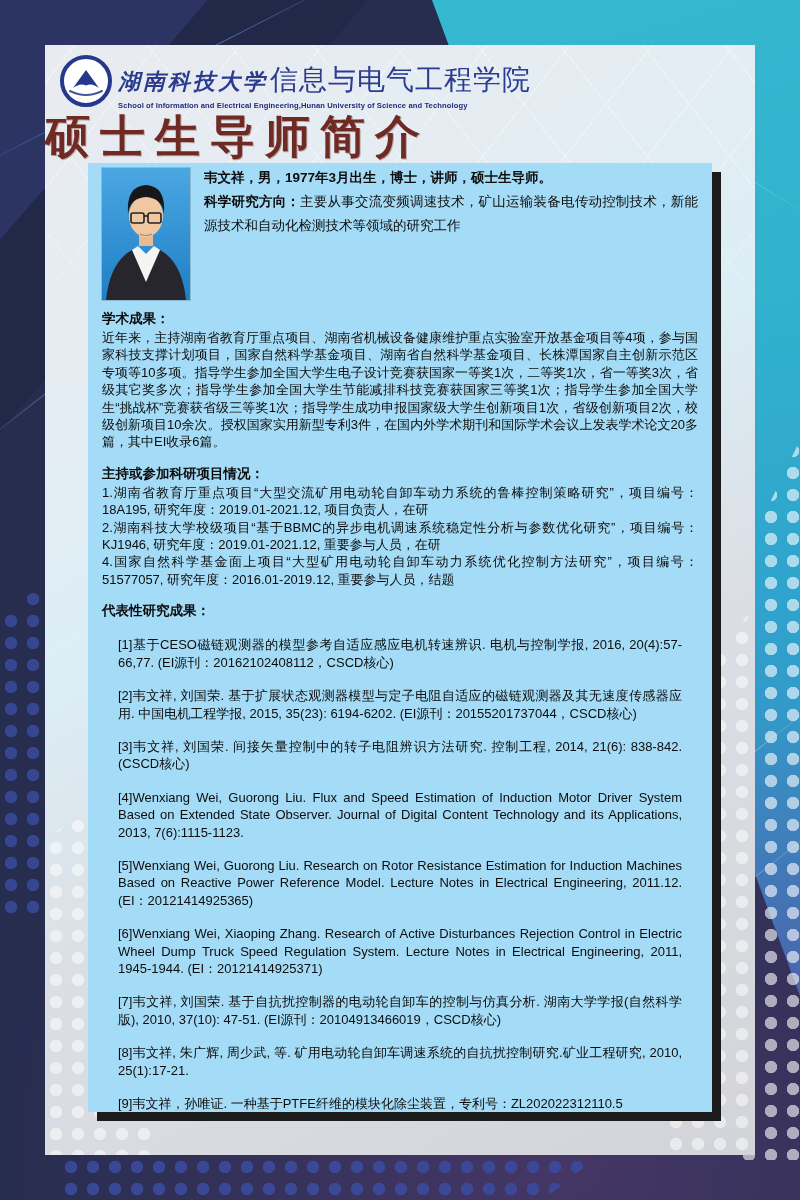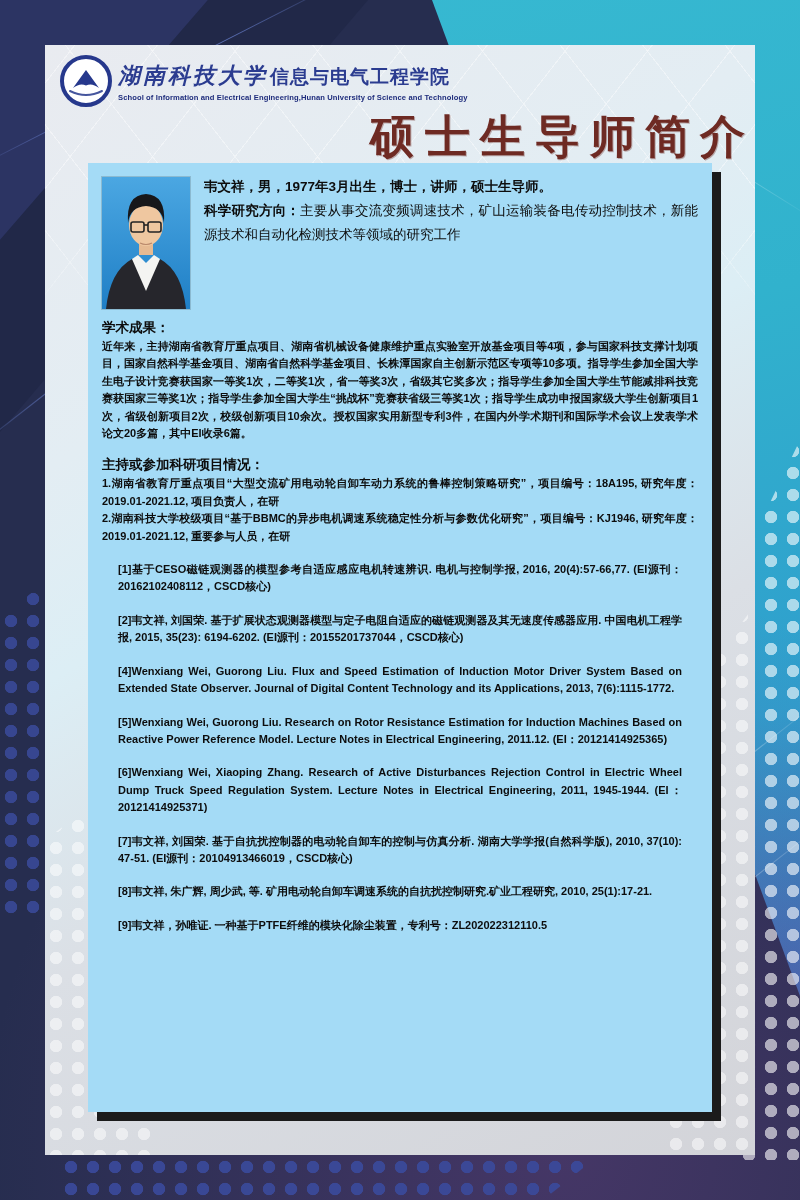--- a/index.html
+++ b/index.html
@@ -33,40 +33,40 @@
   .panel-dots{position:absolute;background-image:radial-gradient(circle,rgba(255,255,255,.5) 38%,transparent 42%);background-size:22px 22px;}
   .pd-left{left:0;top:660px;width:110px;height:450px;clip-path:polygon(0 30%,100% 12%,100% 100%,0 100%);}
   .pd-right{right:0;top:560px;width:90px;height:550px;clip-path:polygon(0 22%,100% 0,100% 100%,0 100%);}
 
   
   .masthead{position:absolute;left:15px;top:10px;display:flex;align-items:flex-start;}
   .logo{width:52px;height:52px;flex:0 0 auto;}
   .masthead-text{margin-left:6px;padding-top:6px;}
   .logo-line{white-space:nowrap;color:#2b3c90;}
   .uni-name{font-family:"DejaVu Serif",serif;font-style:italic;font-weight:700;font-size:22px;letter-spacing:3px;}
-  .school-name{font-weight:700;font-size:19px;letter-spacing:1px;margin-left:2px;}
+  .school-name{font-weight:400;font-size:28px;letter-spacing:1px;margin-left:2px;}
   .en-name{font-size:7.6px;font-weight:700;color:#1e2c7c;margin-top:2px;letter-spacing:.1px;}
 
   
-  .page-title{position:absolute;left:0;top:62px;width:100%;margin:0;text-align:right;
+  .page-title{position:absolute;left:0;top:62px;width:100%;margin:0;text-align:left;
     font-family:"DejaVu Serif",serif;font-weight:700;font-size:45px;letter-spacing:10px;color:#6e2a23;
     text-shadow:1px 1px 0 rgba(110,42,35,.35);}
 
   
   .content-box{position:absolute;left:43px;top:118px;width:624px;height:949px;box-sizing:border-box;
-    background:#a4dbf6;box-shadow:9px 9px 0 0 #1b1b1b;padding:12px 14px;color:#0d0d0d;}
+    background:#a4dbf6;box-shadow:9px 9px 0 0 #1b1b1b;padding:3px 14px;color:#0d0d0d;}
   .profile-row{display:flex;margin-bottom:10px;}
   .photo{width:88px;height:132px;flex:0 0 auto;margin-top:2px;box-shadow:0 0 0 1px rgba(0,0,0,.15);}
   .profile-text{margin-left:14px;font-size:13.5px;line-height:24px;}
   .profile-text p{margin:0;text-align:justify;}
   .b{font-weight:700;}
   .content-box section h2{font-size:13.5px;font-weight:700;margin:0 0 1px;}
   .content-box section{margin-top:14px;}
   .content-box section.first{margin-top:4px;}
-  .content-box section p{margin:0;font-size:11px;line-height:17.4px;text-align:justify;font-weight:bold;}
+  .content-box section p{margin:0;font-size:13px;line-height:17.4px;text-align:justify;}
   .content-box .pubs p{margin:16px;}
 </style>
 </head>
 <body>
 
 <div class="stage">
 
   <div class="bg-teal"></div>
   <div class="bg-purple"></div>
   <div class="facet1"></div>
@@ -130,26 +130,29 @@
 
       <section class="first">
         <h2>学术成果：</h2>
         <p>近年来，主持湖南省教育厅重点项目、湖南省机械设备健康维护重点实验室开放基金项目等4项，参与国家科技支撑计划项目，国家自然科学基金项目、湖南省自然科学基金项目、长株潭国家自主创新示范区专项等10多项。指导学生参加全国大学生电子设计竞赛获国家一等奖1次，二等奖1次，省一等奖3次，省级其它奖多次；指导学生参加全国大学生节能减排科技竞赛获国家三等奖1次；指导学生参加全国大学生“挑战杯”竞赛获省级三等奖1次；指导学生成功申报国家级大学生创新项目1次，省级创新项目2次，校级创新项目10余次。授权国家实用新型专利3件，在国内外学术期刊和国际学术会议上发表学术论文20多篇，其中EI收录6篇。</p>
       </section>
 
       <section>
         <h2>主持或参加科研项目情况：</h2>
         <p>1.湖南省教育厅重点项目“大型交流矿用电动轮自卸车动力系统的鲁棒控制策略研究”，项目编号：18A195, 研究年度：2019.01-2021.12, 项目负责人，在研</p>
         <p>2.湖南科技大学校级项目“基于BBMC的异步电机调速系统稳定性分析与参数优化研究”，项目编号：KJ1946, 研究年度：2019.01-2021.12, 重要参与人员，在研</p>
+        <p>4.国家自然科学基金面上项目“大型矿用电动轮自卸车动力系统优化控制方法研究”，项目编号：51577057, 研究年度：2016.01-2019.12, 重要参与人员，结题</p>
       </section>
 
       <section class="pubs">
+        <h2>代表性研究成果：</h2>
         <p>[1]基于CESO磁链观测器的模型参考自适应感应电机转速辨识. 电机与控制学报, 2016, 20(4):57-66,77. (EI源刊：20162102408112，CSCD核心)</p>
         <p>[2]韦文祥, 刘国荣. 基于扩展状态观测器模型与定子电阻自适应的磁链观测器及其无速度传感器应用. 中国电机工程学报, 2015, 35(23): 6194-6202. (EI源刊：20155201737044，CSCD核心)</p>
-        <p>[4]Wenxiang Wei, Guorong Liu. Flux and Speed Estimation of Induction Motor Driver System Based on Extended State Observer. Journal of Digital Content Technology and its Applications, 2013, 7(6):1115-1772.</p>
+        <p>[3]韦文祥, 刘国荣. 间接矢量控制中的转子电阻辨识方法研究. 控制工程, 2014, 21(6): 838-842. (CSCD核心)</p>
+        <p>[4]Wenxiang Wei, Guorong Liu. Flux and Speed Estimation of Induction Motor Driver System Based on Extended State Observer. Journal of Digital Content Technology and its Applications, 2013, 7(6):1115-1123.</p>
         <p>[5]Wenxiang Wei, Guorong Liu. Research on Rotor Resistance Estimation for Induction Machines Based on Reactive Power Reference Model. Lecture Notes in Electrical Engineering, 2011.12. (EI：20121414925365)</p>
         <p>[6]Wenxiang Wei, Xiaoping Zhang. Research of Active Disturbances Rejection Control in Electric Wheel Dump Truck Speed Regulation System. Lecture Notes in Electrical Engineering, 2011, 1945-1944. (EI：20121414925371)</p>
         <p>[7]韦文祥, 刘国荣. 基于自抗扰控制器的电动轮自卸车的控制与仿真分析. 湖南大学学报(自然科学版), 2010, 37(10): 47-51. (EI源刊：20104913466019，CSCD核心)</p>
         <p>[8]韦文祥, 朱广辉, 周少武, 等. 矿用电动轮自卸车调速系统的自抗扰控制研究.矿业工程研究, 2010, 25(1):17-21.</p>
         <p>[9]韦文祥，孙唯证. 一种基于PTFE纤维的模块化除尘装置，专利号：ZL202022312110.5</p>
       </section>
 
     </div>
   </div>
 </div>

